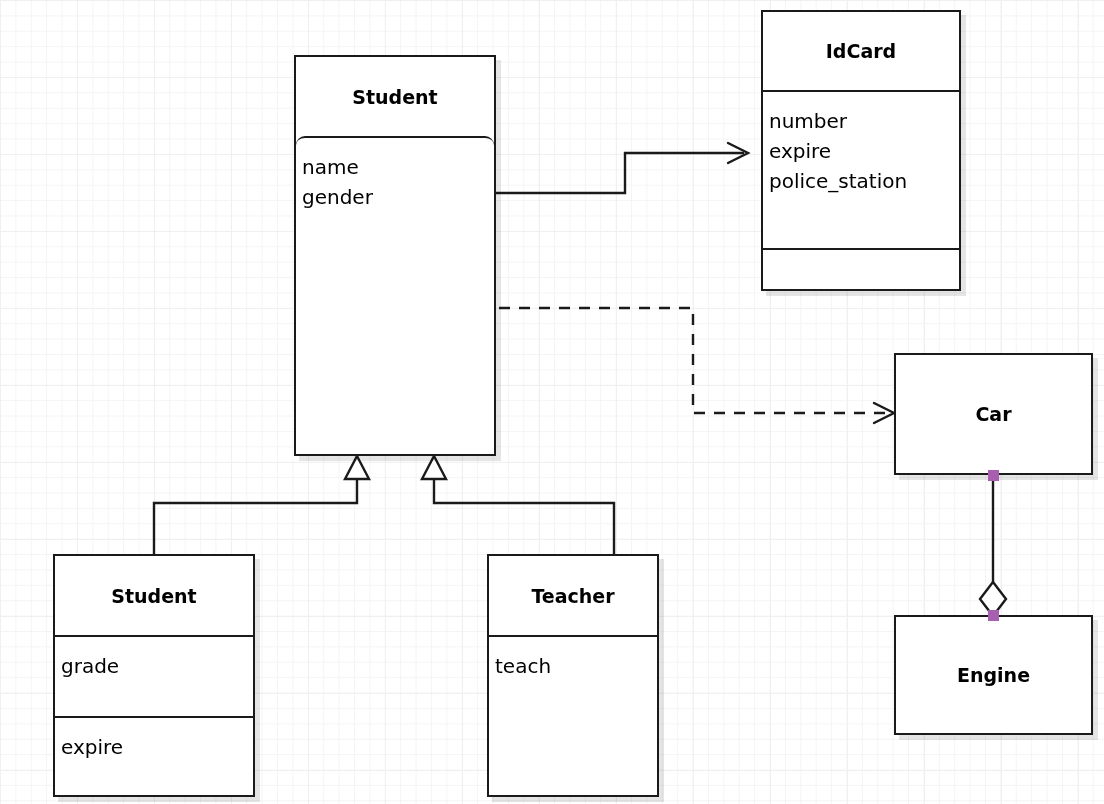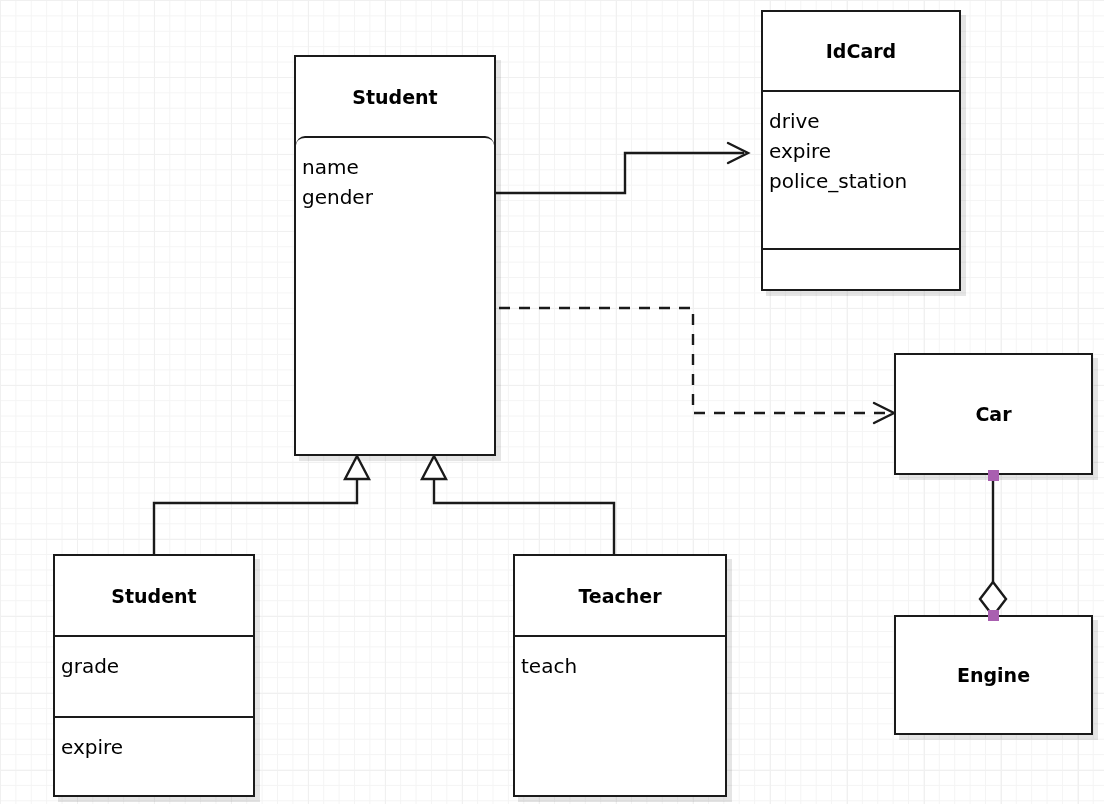--- a/index.html
+++ b/index.html
@@ -116,38 +116,38 @@
     <div class="uml-title" style="height:79px;">Student</div>
     <div class="uml-compartment" style="height:156px;border-radius:9px;">
       <div class="row">name</div>
       <div class="row">gender</div>
     </div>
   </div>
 
   <div class="uml-class" style="left:754px; top:10px; width:200px; height:281px;margin-left:7px;">
     <div class="uml-title" style="height:78px;">IdCard</div>
     <div class="uml-compartment" style="height:158px;">
-      <div class="row">drive</div>
+      <div class="row">number</div>
       <div class="row">expire</div>
       <div class="row">police_station</div>
     </div>
     <div class="uml-compartment empty" style="flex:1 1 auto;"></div>
   </div>
 
   <div class="uml-class" style="left:53px; top:554px; width:202px; height:243px;">
     <div class="uml-title" style="height:79px;">Student</div>
     <div class="uml-compartment" style="height:81px;">
       <div class="row">grade</div>
     </div>
     <div class="uml-compartment" style="flex:1 1 auto;">
       <div class="row">expire</div>
     </div>
   </div>
 
-  <div class="uml-class" style="left:513px; top:554px; width:214px; height:243px;justify-content:flex-end;">
+  <div class="uml-class" style="left:487px; top:554px; width:172px; height:243px;justify-content:flex-end;">
     <div class="uml-title" style="height:79px;">Teacher</div>
     <div class="uml-compartment" style="flex:1 1 auto;">
       <div class="row">teach</div>
     </div>
   </div>
 
   <div class="uml-class single-box" style="left:894px; top:353px; width:199px; height:122px;">
     <div class="uml-title">Car</div>
   </div>
 

